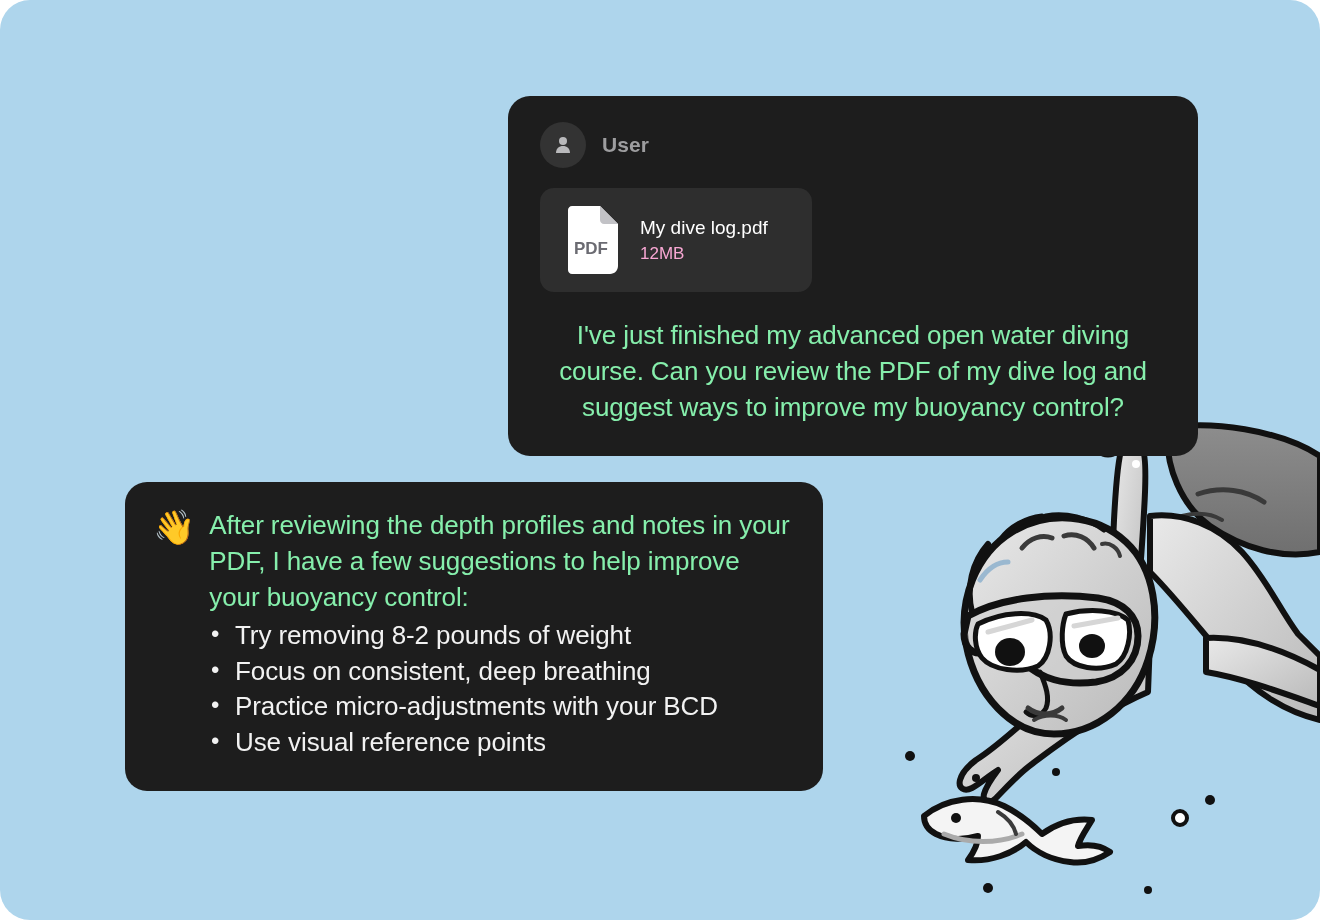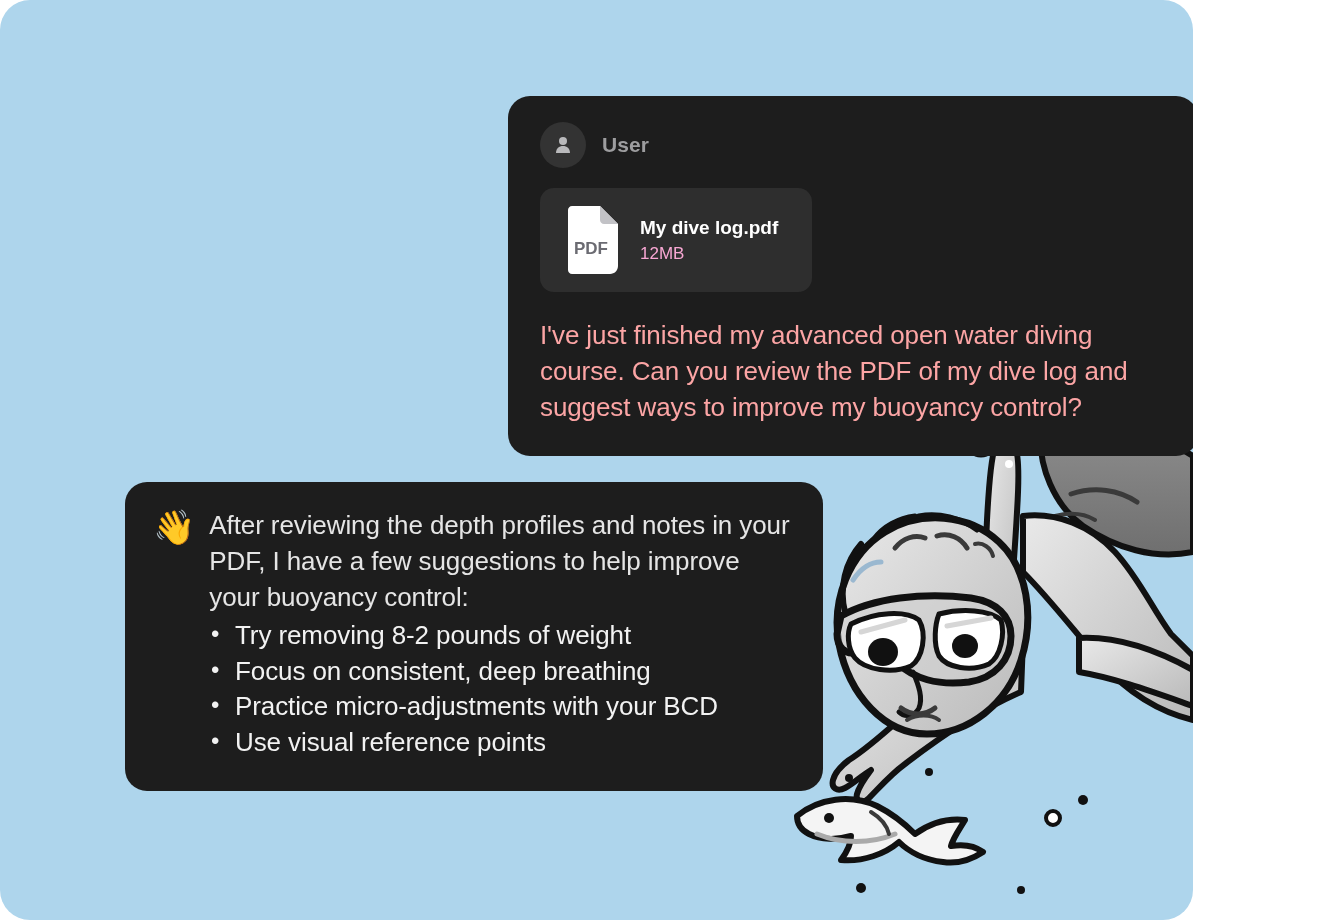--- a/index.html
+++ b/index.html
@@ -9,21 +9,21 @@
   }
   body {
     width: 1320px;
     height: 920px;
     overflow: hidden;
     font-family: "Liberation Sans", sans-serif;
   }
 
   #page {
     position: relative;
-    width: 1193px;
+    width: 1320px;
     height: 920px;
     background: #aed5ec;
     border-radius: 30px;
     overflow: hidden;
   }
 
   
   #illustration {
     position: absolute;
     right: 0;
@@ -97,51 +97,52 @@
     width: 56px;
     height: 68px;
     flex: 0 0 auto;
     text-align: right;
   }
   .file-icon svg { display: block; }
   .file-meta { min-width: 0; }
   .file-name {
     color: #ffffff;
     font-size: 19px;
-    font-weight: bold;
+    font-weight: normal;
     line-height: 1.25;
     white-space: nowrap;
   }
   .file-size {
     color: #f9a8d4;
     font-size: 17px;
     margin-top: 5px;
   }
 
   
   .msg-text {
-    color: #fca5a5;
+    color: #86efac;
     font-size: 26px;
     line-height: 1.38;
     letter-spacing: -0.1px;
+    text-align: center;
   }
 
   
   .assistant-intro {
     display: flex;
     gap: 14px;
     align-items: flex-start;
   }
   .wave-emoji {
     font-size: 34px;
     line-height: 1.12;
     flex: 0 0 auto;
   }
   .intro-text {
-    color: #e5e5e5;
+    color: #86efac;
     font-size: 26px;
     line-height: 1.38;
     letter-spacing: -0.1px;
   }
   .suggestion-list {
     margin: 2px 0 0 0;
     padding-left: 58px;
     list-style: none;
   }
   .suggestion-list li {

